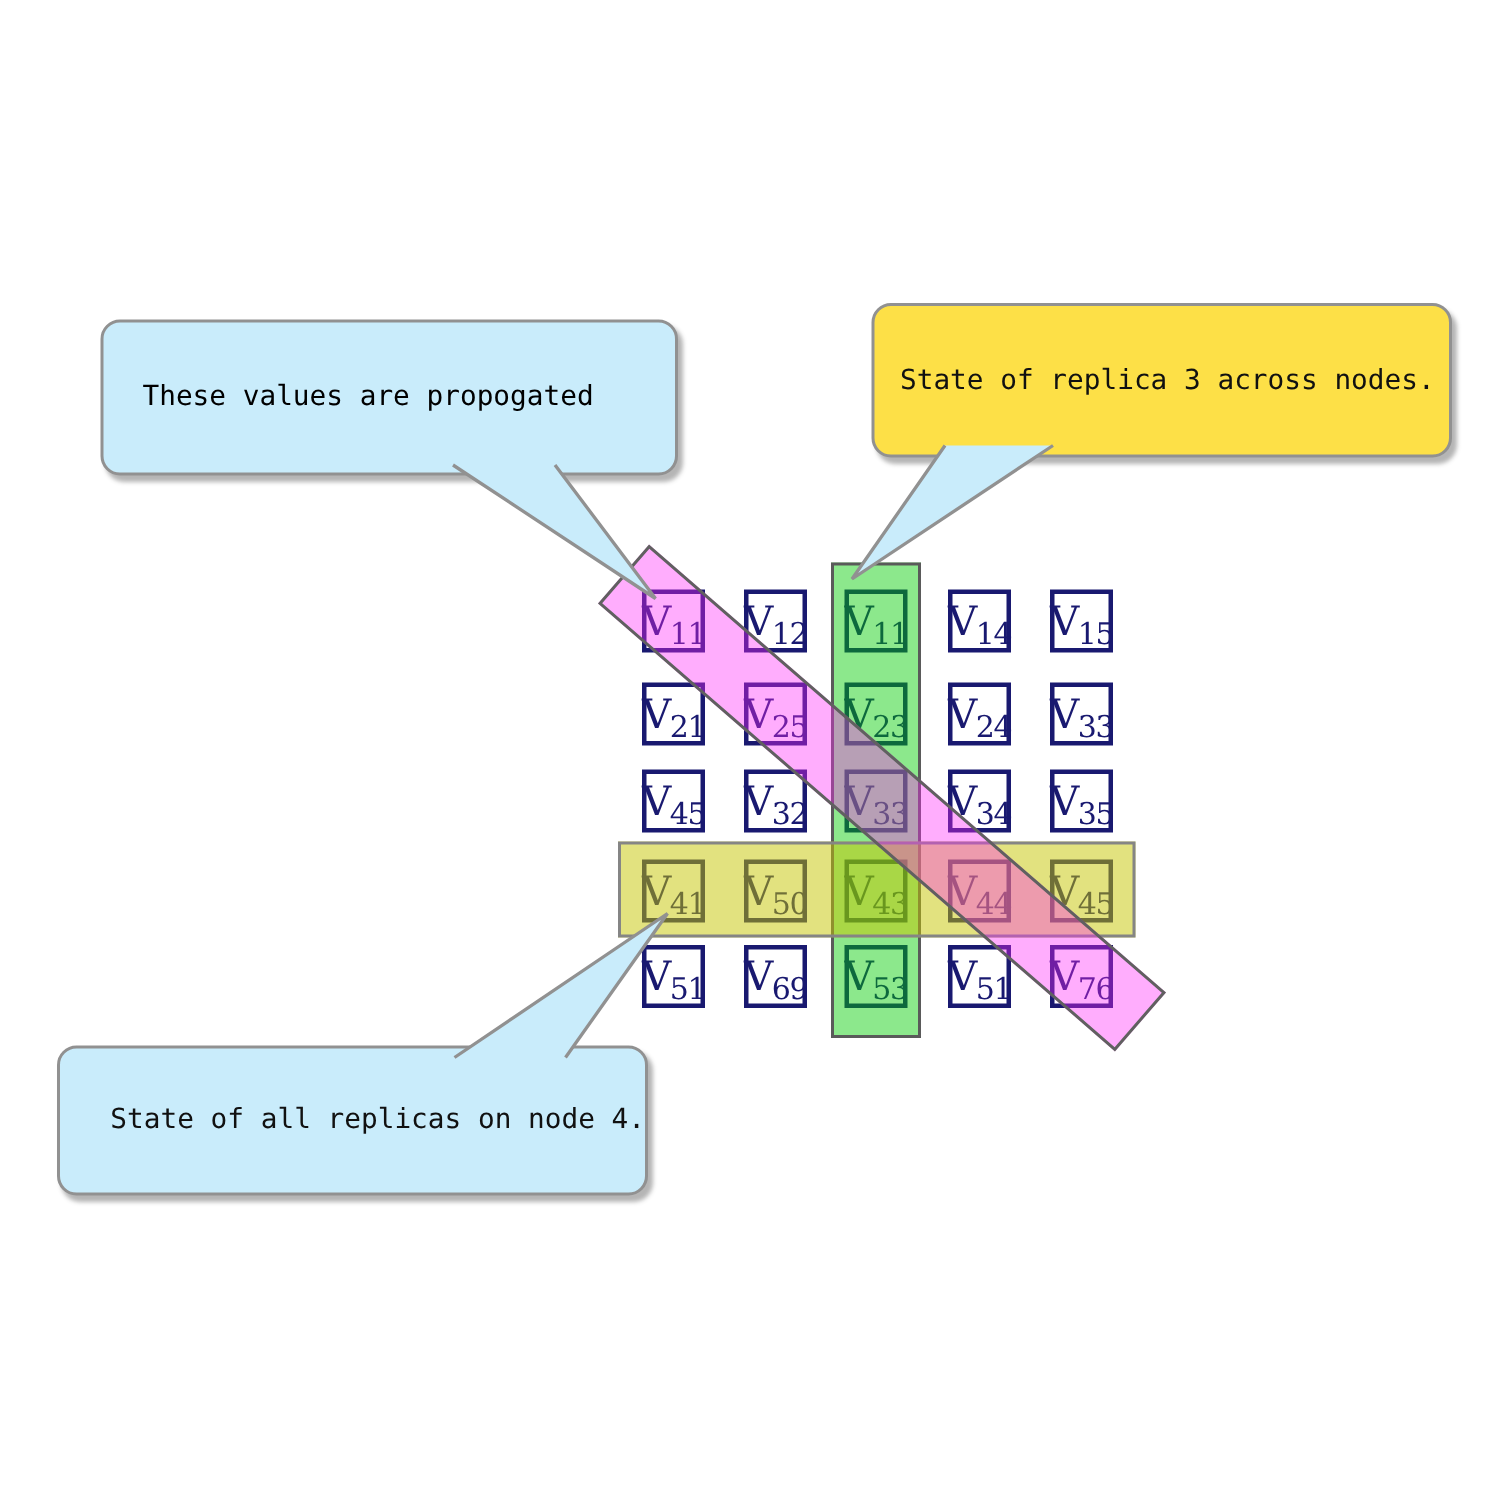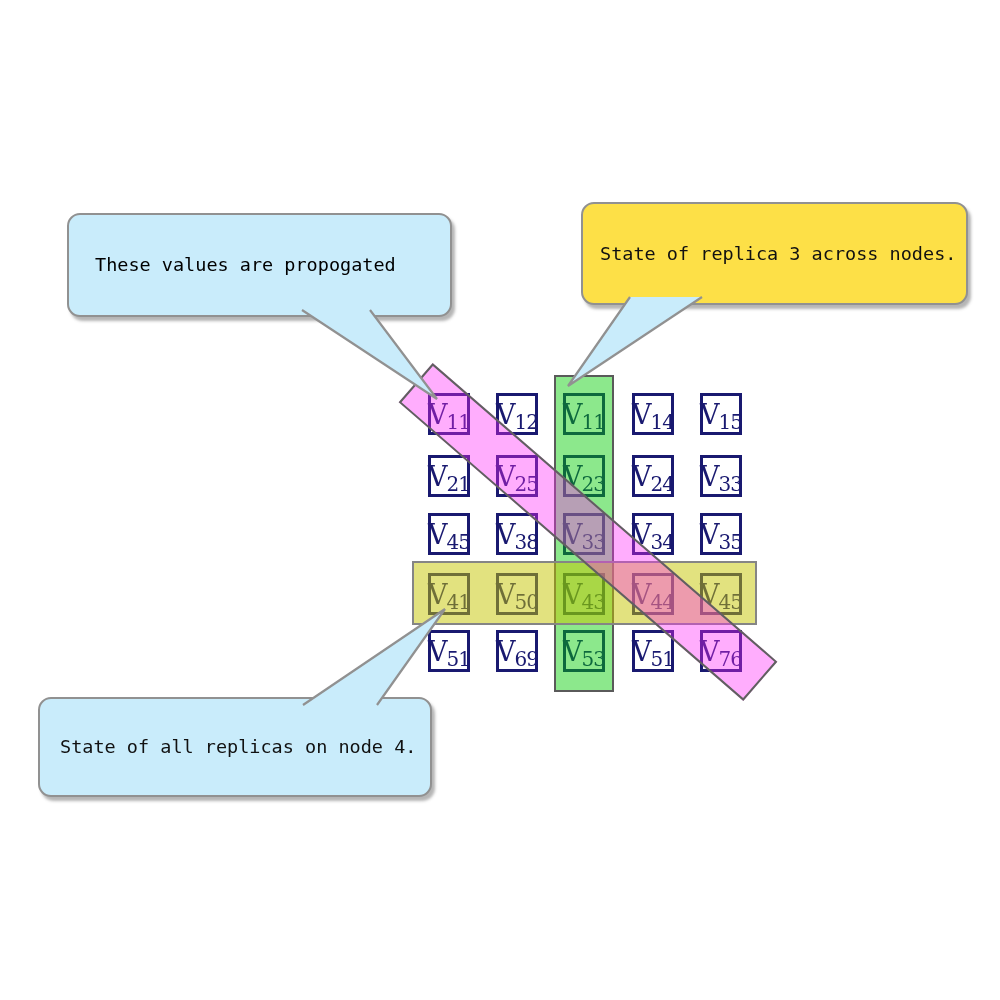--- a/index.html
+++ b/index.html
@@ -20,21 +20,21 @@
   .band-diag{left:360px;top:506px;width:456px;height:52px;z-index:4;
              transform:rotate(40.9deg);transform-origin:center center;}
 
   
   .callout{position:absolute;box-sizing:border-box;border:2.5px solid #919191;border-radius:13px;
            display:flex;flex-direction:column;justify-content:center;z-index:5;
            box-shadow:3px 4px 3px rgba(90,90,90,0.45);
            font-size:18.5px;line-height:26px;white-space:pre;}
   .callout-1{left:33px;top:213px;width:385px;height:104px;padding-left:26px;}
   .callout-2{left:581px;top:202px;width:387px;height:103px;padding-left:17px;}
-  .callout-3{left:38px;top:697px;width:394px;height:100px;padding-left:20px;}
+  .callout-3{left:38px;top:697px;width:394px;height:100px;padding-left:20px;text-align:right;}
 
   
   .leaders{position:absolute;left:0;top:0;width:1000px;height:1000px;z-index:6;pointer-events:none;}
   .leaders path{stroke-width:2.2;}
 </style>
 </head>
 <body>
 
 <div class="stage">
 
@@ -78,21 +78,21 @@
       <div class="cell" style="left: 700px; top: 455px; border-color: rgb(25, 25, 112); color: rgb(25, 25, 112);">
         <span class="sym">V</span>
         <span class="sub">33</span>
       </div>
       <div class="cell" style="left: 428px; top: 513px; border-color: rgb(25, 25, 112); color: rgb(25, 25, 112);">
         <span class="sym">V</span>
         <span class="sub">45</span>
       </div>
       <div class="cell" style="left: 496px; top: 513px; border-color: rgb(25, 25, 112); color: rgb(25, 25, 112);">
         <span class="sym">V</span>
-        <span class="sub">38</span>
+        <span class="sub">32</span>
       </div>
       <div class="cell" style="left: 563px; top: 513px; border-color: rgb(25, 25, 112); color: rgb(25, 25, 112);">
         <span class="sym">V</span>
         <span class="sub">33</span>
       </div>
       <div class="cell" style="left: 632px; top: 513px; border-color: rgb(25, 25, 112); color: rgb(25, 25, 112);">
         <span class="sym">V</span>
         <span class="sub">34</span>
       </div>
       <div class="cell" style="left: 700px; top: 513px; border-color: rgb(25, 25, 112); color: rgb(25, 25, 112);">

